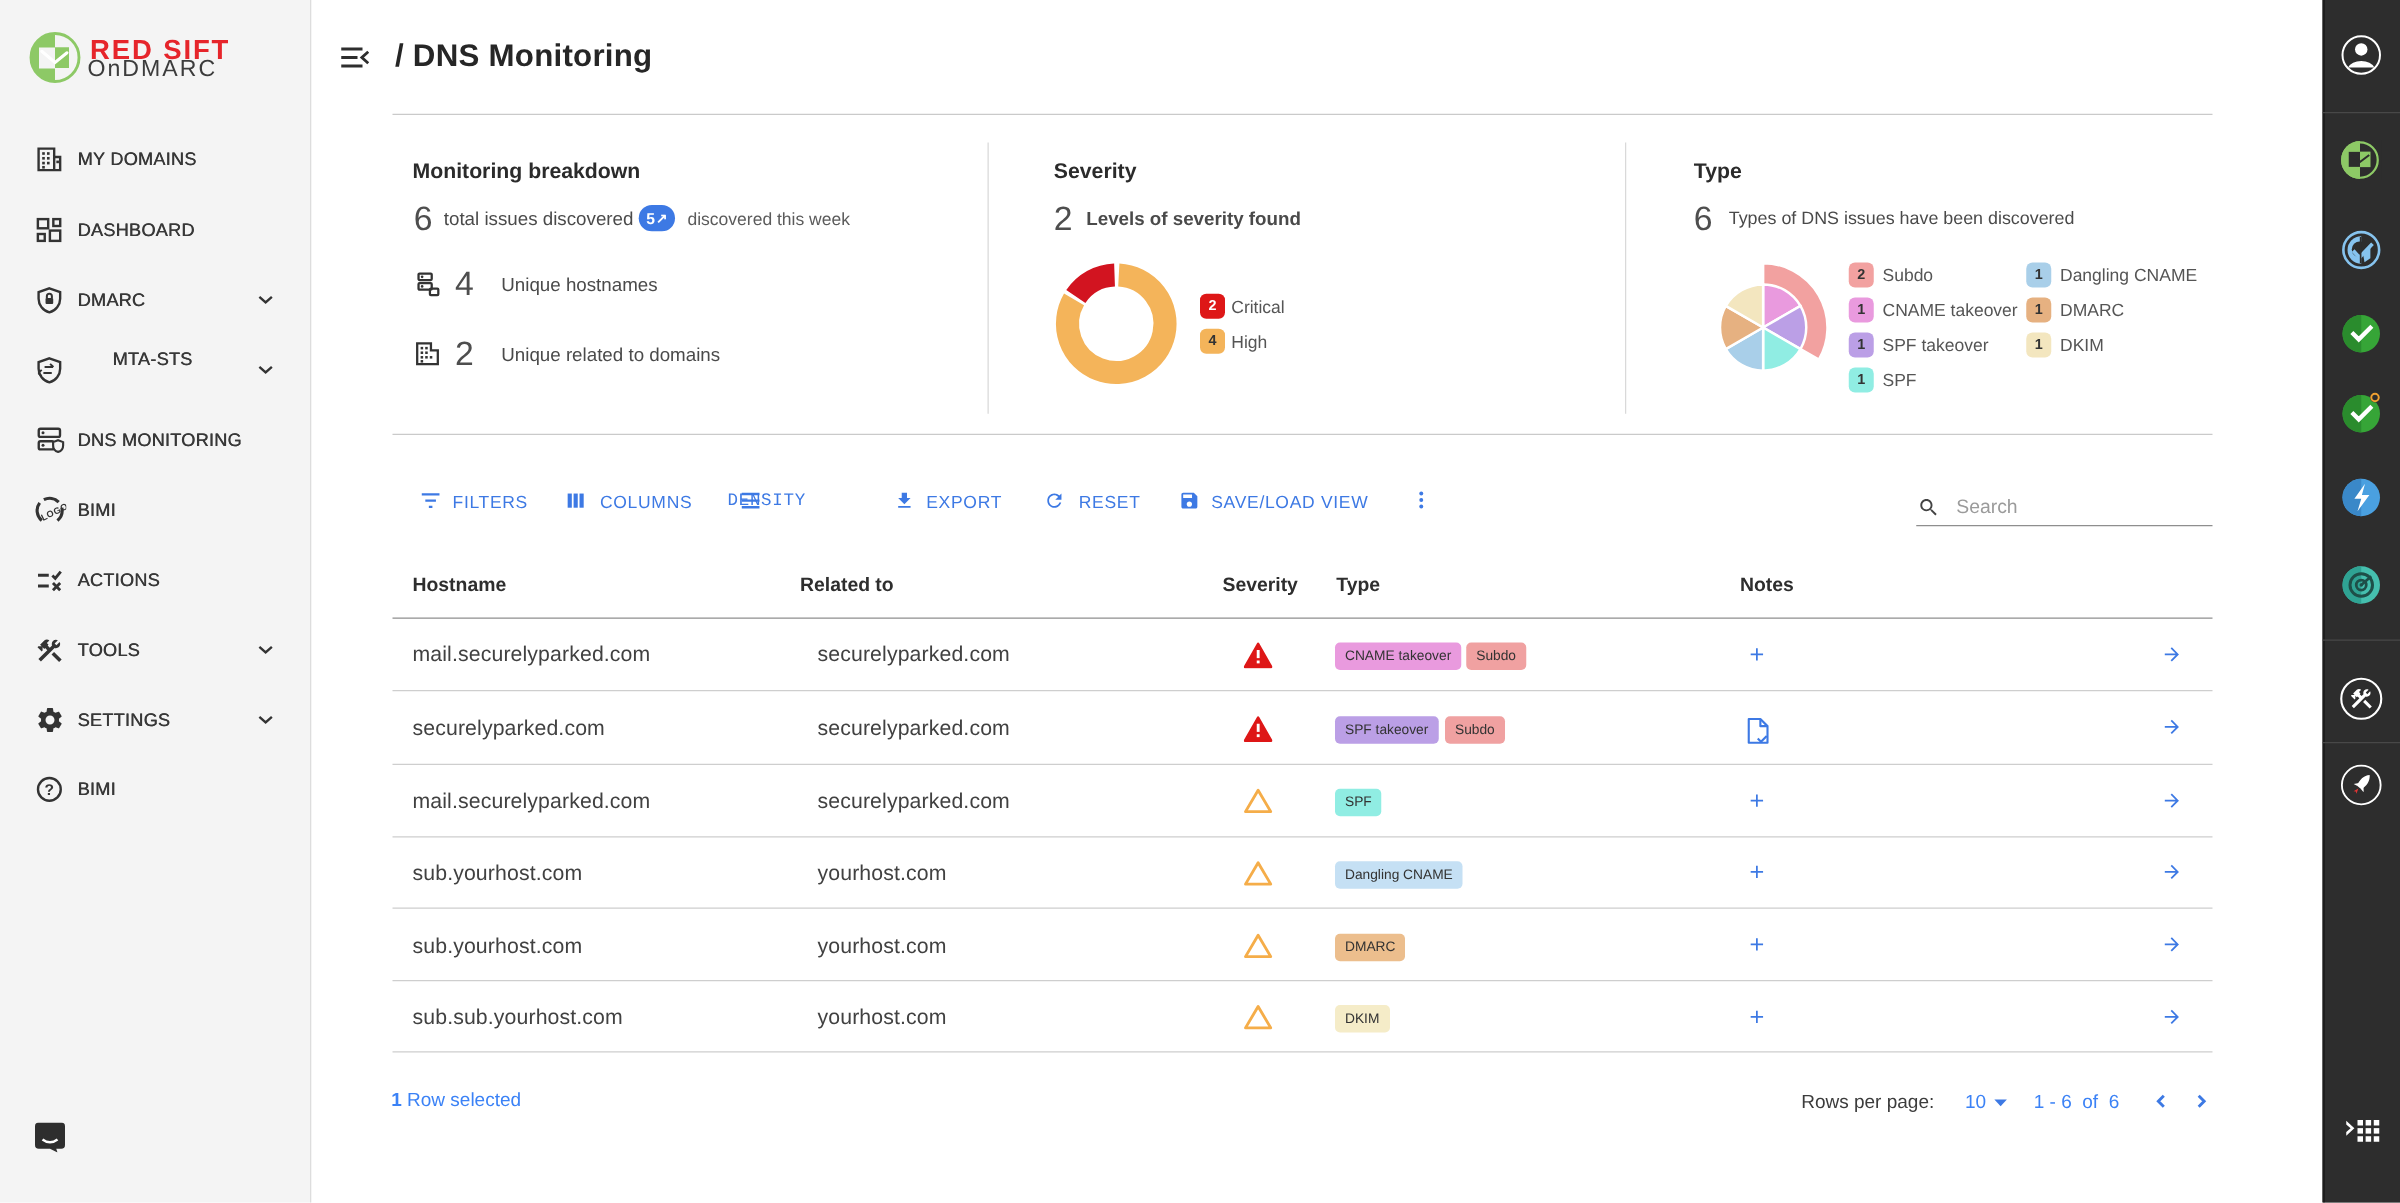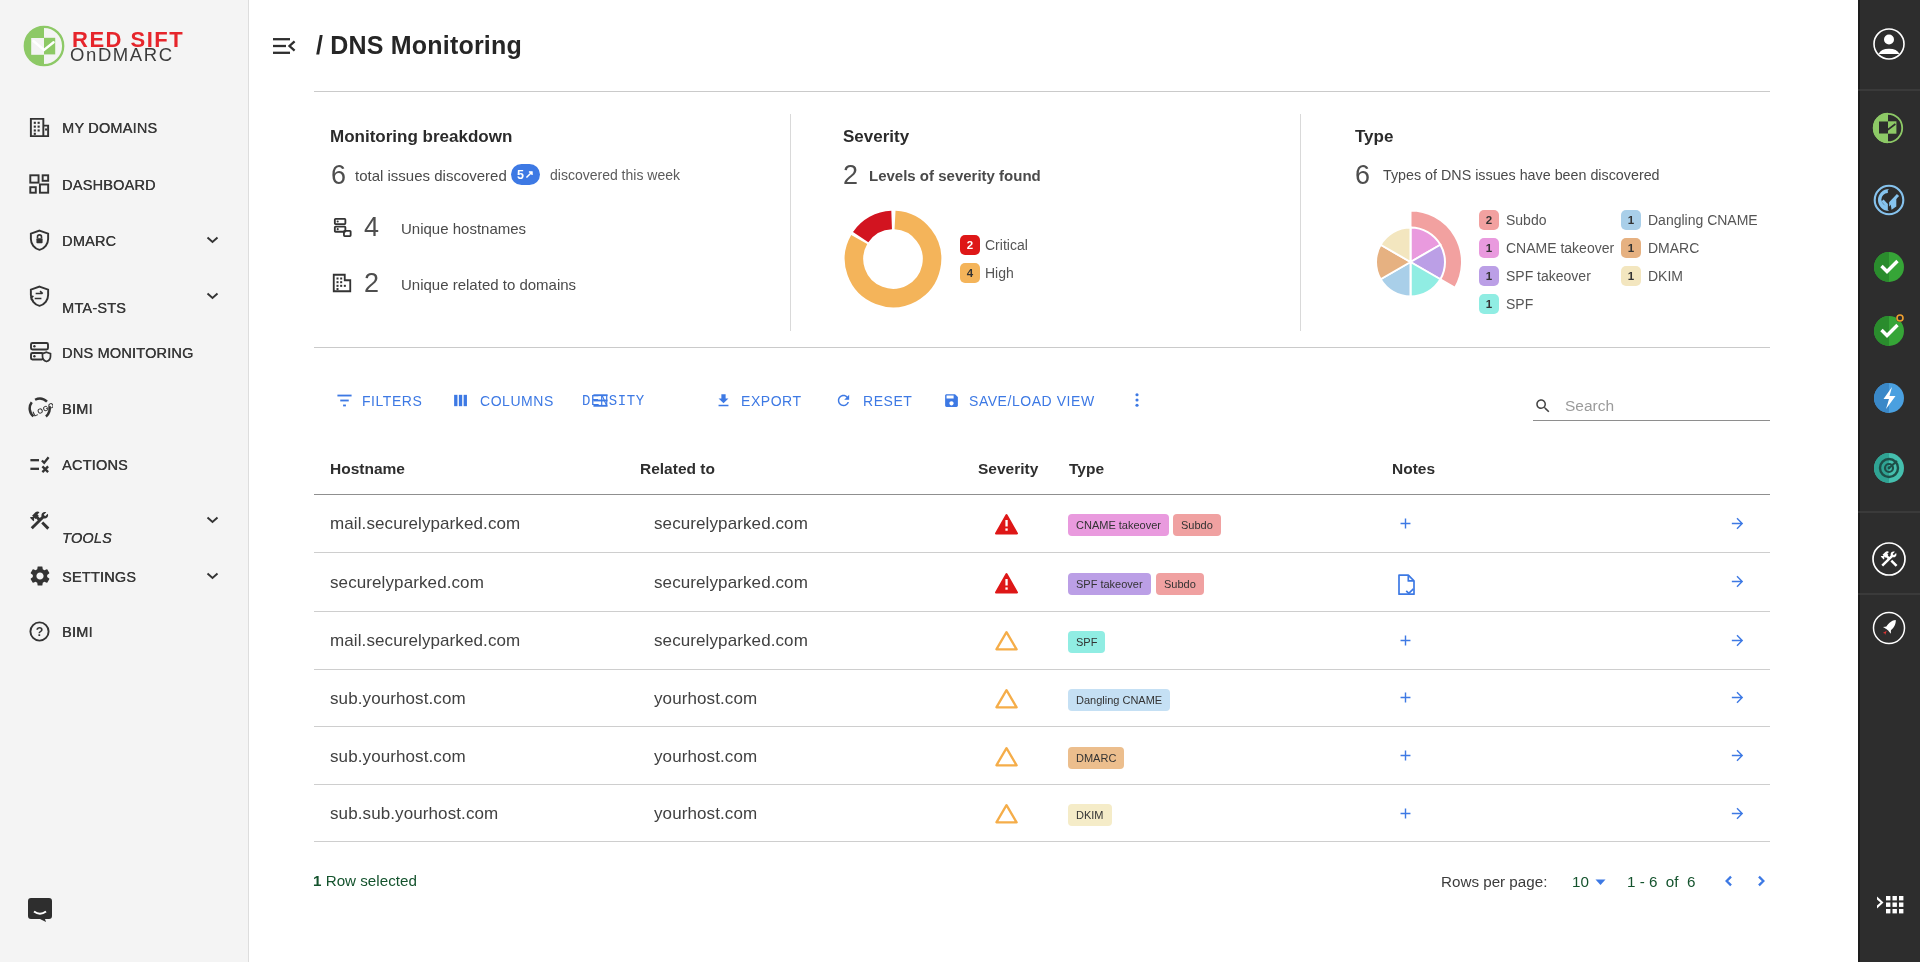--- a/index.html
+++ b/index.html
@@ -21,21 +21,21 @@
 .graytxt { position:absolute; font-size:14px; color:#5b5b5b; }
 .legchip { position:absolute; width:20px; height:20px; border-radius:5px; font-size:11.5px; font-weight:bold;
   color:#333; display:flex; align-items:center; justify-content:center; }
 .leglbl { position:absolute; font-size:14px; color:#555; }
 .tbtn { position:absolute; top:393px; font-size:14px; color:#3d79e4; letter-spacing:0.55px; }
 .thead { position:absolute; font-size:15.5px; font-weight:bold; color:#2e2e2e; }
 .tcell { position:absolute; font-size:17px; letter-spacing:0.1px; color:#414141; }
 .rowline { position:absolute; left:314px; width:1456px; height:1px; background:#cecece; }
 .chip { position:absolute; height:22px; border-radius:4px; font-size:11px; color:#333;
   display:flex; align-items:center; justify-content:center; padding:0 8px; }
-.ftxt { position:absolute; font-size:15.2px; color:#14532d; }
+.ftxt { position:absolute; font-size:15.2px; color:#3b82f6; }
 </style>
 </head>
 <body>
 
 <div id="leftbar"></div>
 
 <svg class="abs" style="left:23px; top:25px;" width="42" height="42" viewBox="0 0 42 42">
   <circle cx="21" cy="21" r="19.2" fill="#8dc966"></circle>
   <rect x="21" y="0" width="21" height="42" fill="#f4f4f4"></rect>
   <circle cx="21" cy="21" r="19.2" fill="none" stroke="#8dc966" stroke-width="2.3"></circle>
@@ -78,21 +78,21 @@
 </svg>
 <div class="navlbl" style="top:233px;">DMARC</div>
 <svg class="chev" style="top:236px;" width="13" height="8" viewBox="0 0 13 8">
     <path d="M1.5 1.5 L6.5 6 L11.5 1.5" fill="none" stroke="#333" stroke-width="1.9"></path>
   </svg>
 
 <svg class="navico" style="top:284px;" width="23" height="24" viewBox="0 0 24 24">
   <path d="M12 2.2 L21 5.4 V11 c0 5.2-3.6 10-9 11.3 C6.6 21 3 16.2 3 11 V5.4 Z" fill="none" stroke="#333" stroke-width="2"></path>
   <path d="M8 9.5 h7 m-2.4 -2.6 l2.8 2.6 m-8.4 5 h7 m-11.2 0 l2.8 2.6 m-2.8 -2.6 l2.8 -2.6" fill="none" stroke="#333" stroke-width="1.6"></path>
 </svg>
-<div class="navlbl" style="top:300px;">MTA-STS</div>
+<div class="navlbl" style="top:280px;margin-left:28px;">MTA-STS</div>
 <svg class="chev" style="top:292px;" width="13" height="8" viewBox="0 0 13 8">
     <path d="M1.5 1.5 L6.5 6 L11.5 1.5" fill="none" stroke="#333" stroke-width="1.9"></path>
   </svg>
 
 <svg class="navico" style="top:340px;" width="24" height="24" viewBox="0 0 24 24">
   <rect x="3" y="3" width="17" height="6.5" rx="1.4" fill="none" stroke="#333" stroke-width="1.9"></rect>
   <rect x="3" y="13" width="12" height="6.5" rx="1.4" fill="none" stroke="#333" stroke-width="1.9"></rect>
   <circle cx="6.4" cy="6.2" r="1.2" fill="#333"></circle>
   <circle cx="6.4" cy="16.2" r="1.2" fill="#333"></circle>
   <path d="M18.5 12.2 l4 1.5 v2.6 c0 2.4-1.7 4.6-4 5.2 c-2.3-.6-4-2.8-4-5.2 v-2.6 Z" fill="#f4f4f4" stroke="#333" stroke-width="1.7"></path>
@@ -115,21 +115,21 @@
       <path d="M2.5 16.5 h9"></path>
     <path d="M14.5 7.8 l2.4 2.4 L21.5 4.5"></path>
     <path d="M15 14 l6 6 m0 -6 l-6 6"></path>
   </g>
 </svg>
 <div class="navlbl" style="top:457px;">ACTIONS</div>
 
 <svg class="navico" style="top:509px;" width="23" height="23" viewBox="0 0 24 24" fill="#333">
   <path d="M13.78 15.17l2.12-2.12 6.36 6.36-2.12 2.12zM17.5 10c1.93 0 3.5-1.57 3.5-3.5 0-.58-.16-1.12-.41-1.6l-2.7 2.7-1.49-1.49 2.7-2.7c-.48-.25-1.02-.41-1.6-.41C15.57 3 14 4.57 14 6.5c0 .41.08.8.21 1.16l-1.85 1.85-1.78-1.78.71-.71-1.41-1.41L12 3.49c-1.17-1.17-3.07-1.17-4.24 0L4.22 7.03l1.41 1.41H2.81l-.71.71 3.54 3.54.71-.71V9.15l1.41 1.41.71-.71 1.78 1.78-7.41 7.41 2.12 2.12L16.34 9.79c.36.13.75.21 1.16.21z"></path>
 </svg>
-<div class="navlbl" style="top:530px;font-style:italic;">TOOLS</div>
+<div class="navlbl" style="top:513px;">TOOLS</div>
 <svg class="chev" style="top:516px;" width="13" height="8" viewBox="0 0 13 8">
     <path d="M1.5 1.5 L6.5 6 L11.5 1.5" fill="none" stroke="#333" stroke-width="1.9"></path>
   </svg>
 
 <svg class="navico" style="top:564px;" width="24" height="24" viewBox="0 0 24 24" fill="#333">
   <path d="M19.14 12.94c.04-.3.06-.61.06-.94 0-.32-.02-.64-.07-.94l2.03-1.58c.18-.14.23-.41.12-.61l-1.92-3.32c-.12-.22-.37-.29-.59-.22l-2.39.96c-.5-.38-1.03-.7-1.62-.94l-.36-2.54c-.04-.24-.24-.41-.48-.41h-3.84c-.24 0-.43.17-.47.41l-.36 2.54c-.59.24-1.13.57-1.62.94l-2.39-.96c-.22-.08-.47 0-.59.22L2.74 8.87c-.12.21-.08.47.12.61l2.03 1.58c-.05.3-.09.63-.09.94s.02.64.07.94l-2.03 1.58c-.18.14-.23.41-.12.61l1.92 3.32c.12.22.37.29.59.22l2.39-.96c.5.38 1.03.7 1.62.94l.36 2.54c.05.24.24.41.48.41h3.84c.24 0 .44-.17.47-.41l.36-2.54c.59-.24 1.13-.56 1.62-.94l2.39.96c.22.08.47 0 .59-.22l1.92-3.32c.12-.22.07-.47-.12-.61l-2.01-1.58zM12 15.6c-1.98 0-3.6-1.62-3.6-3.6s1.62-3.6 3.6-3.6 3.6 1.62 3.6 3.6-1.62 3.6-3.6 3.6z"></path>
 </svg>
 <div class="navlbl" style="top:569px;">SETTINGS</div>
 <svg class="chev" style="top:572px;" width="13" height="8" viewBox="0 0 13 8">
     <path d="M1.5 1.5 L6.5 6 L11.5 1.5" fill="none" stroke="#333" stroke-width="1.9"></path>

